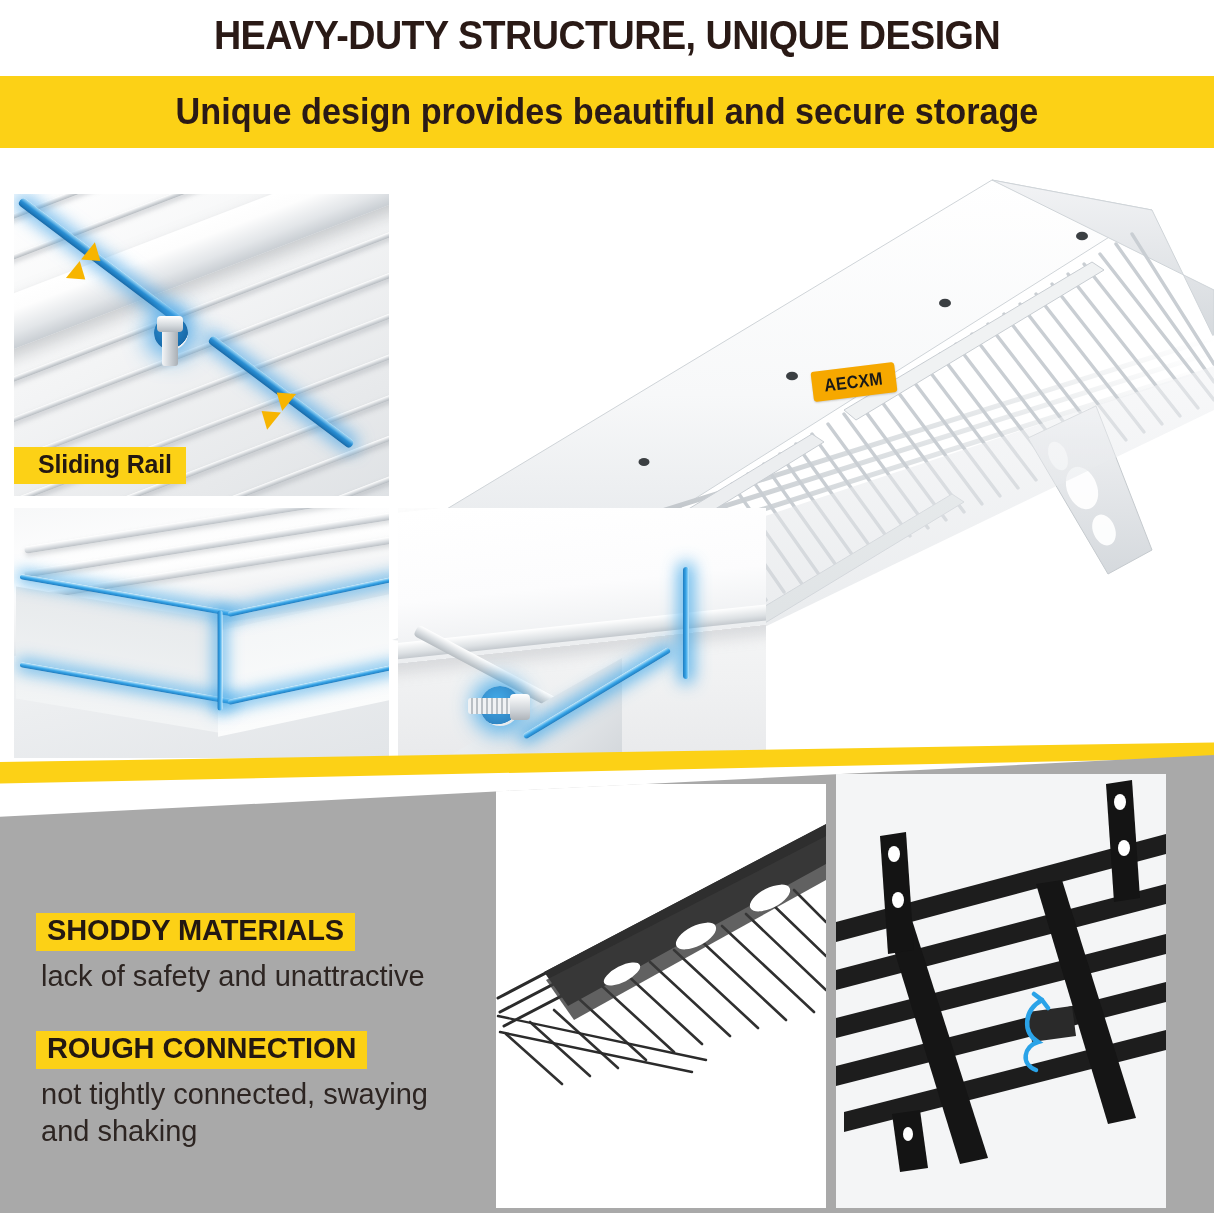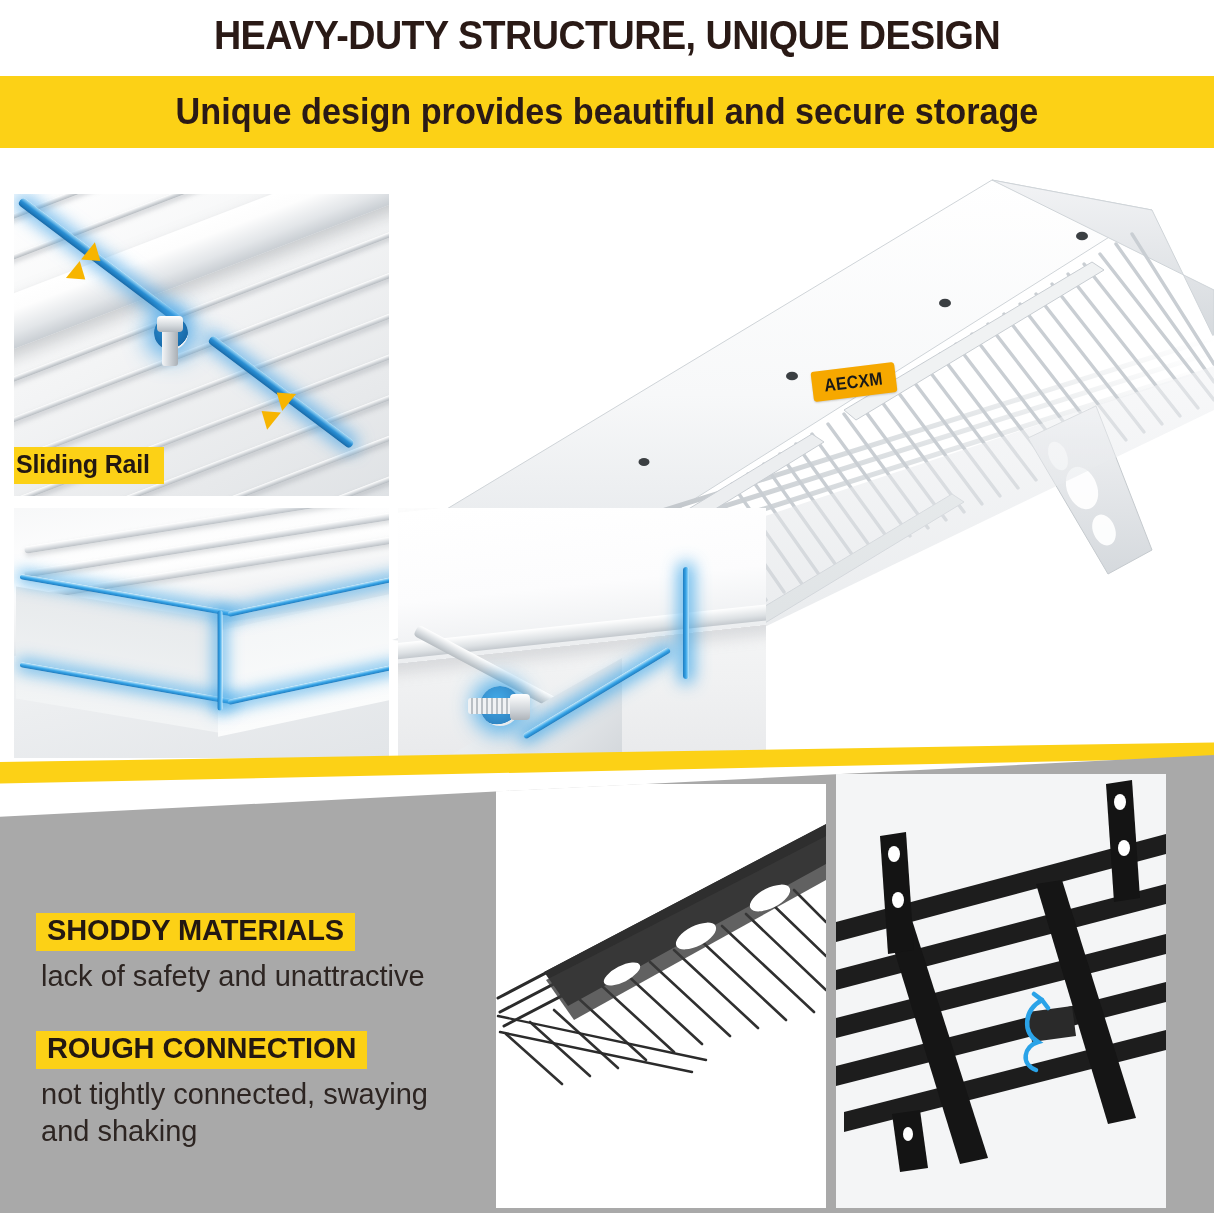--- a/index.html
+++ b/index.html
@@ -82,21 +82,21 @@
   .chev { position:absolute; }
   .chev span {
     display:block; width:0; height:0; margin-bottom:2px;
     border-left:16px solid #f7b500;
     border-top:11px solid transparent;
     border-bottom:11px solid transparent;
   }
   #panelA .chev1 { left:64px; top:48px; transform:rotate(39deg); }
   #panelA .chev2 { left:254px; top:188px; transform:rotate(219deg); }
   #slidingRailTag {
-    position:absolute; left:0; bottom:12px; padding:3px 14px 5px 2px;
+    position:absolute; left:0; bottom:12px; padding:3px 14px 5px 24px;
     background:#fcd116; color:#231812; font-weight:bold; font-size:25px;
     white-space:nowrap; letter-spacing:-0.2px;
   }
 
   
   #panelB { left:14px; top:348px; width:375px; height:250px; }
   #panelB .bg { position:absolute; inset:0; background:linear-gradient(165deg,#ffffff,#eceef0 60%,#e2e5e8); }
   #panelB .top {
     position:absolute; left:-6%; top:-16%; width:120%; height:62%;
     background:linear-gradient(to bottom,#f6f7f8,#ffffff 55%,#e8eaec);

